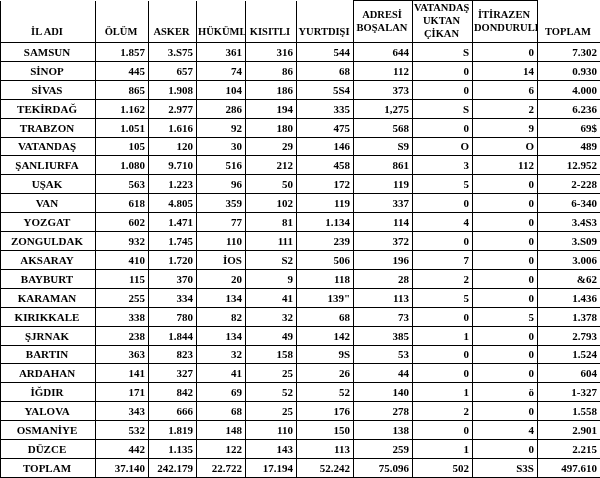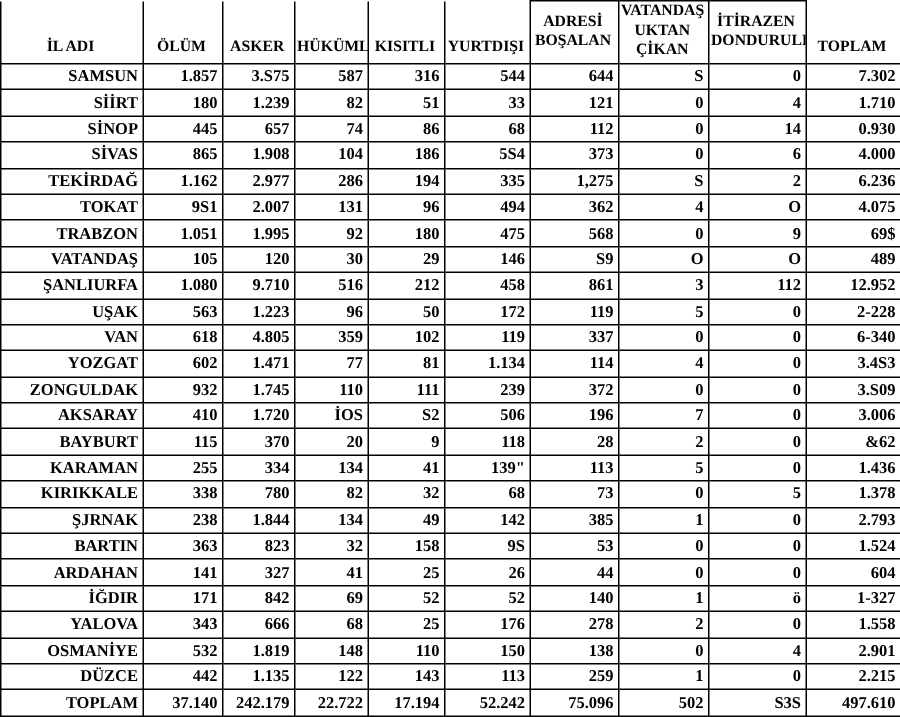--- a/index.html
+++ b/index.html
@@ -44,20 +44,21 @@
     vertical-align:middle;
     white-space:pre-line;
     padding-bottom:2px;
     line-height:13px;
   }
   
   .province-table tbody td{
     text-align:right;
   }
   .province-table tbody td.name-cell{
+    text-align:center;
   }
   .province-table tbody tr.total-row td{
     border-top:1.5px solid #000;
   }
 </style>
 </head>
 <body>
 
 <table class="province-table">
   <colgroup>
@@ -87,39 +88,27 @@
         <th class="twoline">İTİRAZEN
 DONDURULDU</th>
         <th>TOPLAM</th>
       </tr>
     </thead>
   <tbody>
       <tr>
         <td class="name-cell">SAMSUN</td>
         <td>1.857</td>
         <td>3.S75</td>
-        <td>587</td>
+        <td>361</td>
         <td>316</td>
         <td>544</td>
         <td>644</td>
         <td>S</td>
         <td>0</td>
         <td>7.302</td>
-      </tr>
-      <tr>
-        <td class="name-cell">SİİRT</td>
-        <td>180</td>
-        <td>1.239</td>
-        <td>82</td>
-        <td>51</td>
-        <td>33</td>
-        <td>121</td>
-        <td>0</td>
-        <td>4</td>
-        <td>1.710</td>
       </tr>
       <tr>
         <td class="name-cell">SİNOP</td>
         <td>445</td>
         <td>657</td>
         <td>74</td>
         <td>86</td>
         <td>68</td>
         <td>112</td>
         <td>0</td>
@@ -144,35 +133,23 @@
         <td>2.977</td>
         <td>286</td>
         <td>194</td>
         <td>335</td>
         <td>1,275</td>
         <td>S</td>
         <td>2</td>
         <td>6.236</td>
       </tr>
       <tr>
-        <td class="name-cell">TOKAT</td>
-        <td>9S1</td>
-        <td>2.007</td>
-        <td>131</td>
-        <td>96</td>
-        <td>494</td>
-        <td>362</td>
-        <td>4</td>
-        <td>O</td>
-        <td>4.075</td>
-      </tr>
-      <tr>
         <td class="name-cell">TRABZON</td>
         <td>1.051</td>
-        <td>1.995</td>
+        <td>1.616</td>
         <td>92</td>
         <td>180</td>
         <td>475</td>
         <td>568</td>
         <td>0</td>
         <td>9</td>
         <td>69$</td>
       </tr>
       <tr>
         <td class="name-cell">VATANDAŞ</td>

